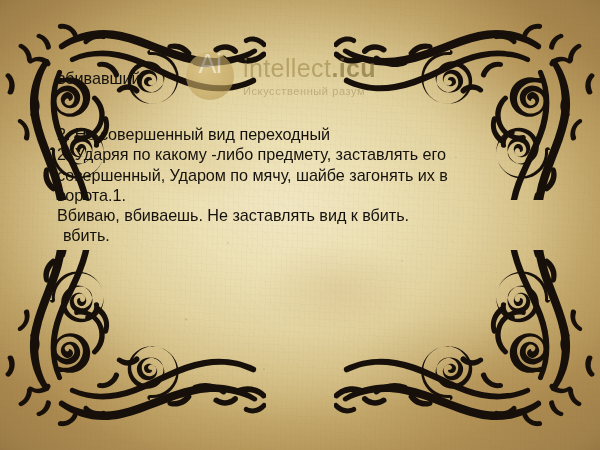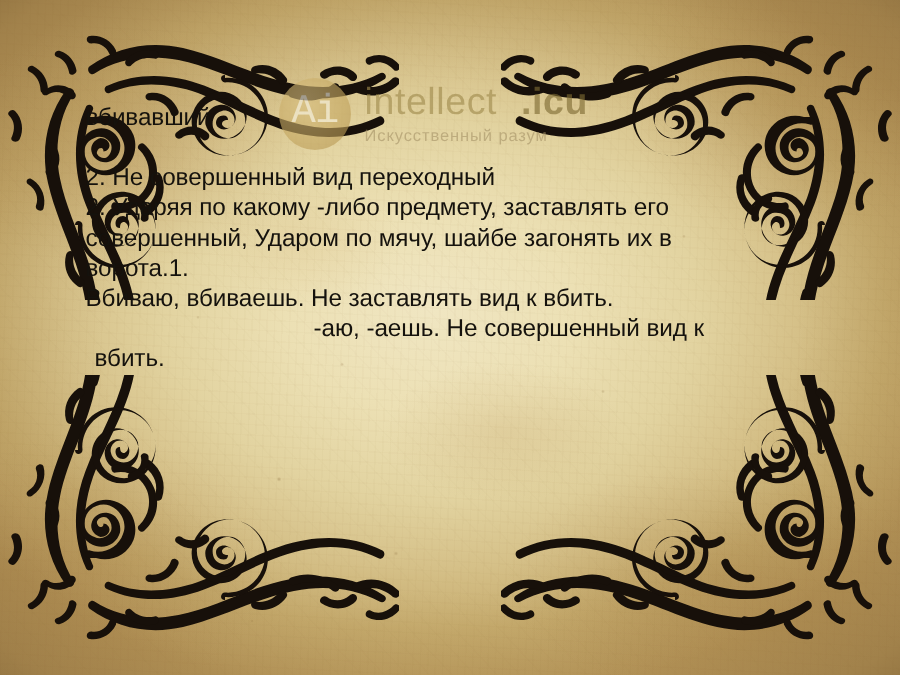--- a/index.html
+++ b/index.html
@@ -112,62 +112,61 @@
     align-items: center;
     gap: 9px;
     opacity: .62;
   }
   .wm-badge {
     width: 48px;
     height: 48px;
     border-radius: 50%;
     background: radial-gradient(circle at 36% 32%, #d9c080 0%, #c4a65f 58%, #b0904c 100%);
     display: flex;
-    align-items: center;
+    align-items: flex-start;
     justify-content: center;
     flex: none;
-    font-family: Liberation Mono, monospace;
   }
   .wm-badge-text {
     font-size: 27px;
     font-weight: 400;
     color: #f6f0dd;
     letter-spacing: -0.5px;
     line-height: 1;
     transform: translateY(-1px);
   }
   .wm-words { display: flex; flex-direction: column; line-height: 1; }
   .wm-title {
     font-size: 25px;
     letter-spacing: 0.4px;
     white-space: nowrap;
     color: #9f8a4c;
     font-weight: 300;
   }
-  .wm-title b { font-weight: 700; color: #7e6b33; margin-left: 16px; }
+  .wm-title b { font-weight: 700; color: #7e6b33; }
   .wm-sub {
     margin-top: 5px;
     font-size: 11px;
     letter-spacing: 0.6px;
     white-space: nowrap;
     color: #a79468;
   }
 
   
   .article {
     position: absolute;
     left: 57px;
     top: 68px;
     width: 444px;
     color: #15120d;
     font-size: 16.2px;
     line-height: 20.2px;
     letter-spacing: -0.05px;
   }
-  .headword { margin: 0 0 0 0; }
+  .headword { margin: 0 0 16px 0; }
   .gap { height: 20px; }
   .body-par { margin: 0; }
   .body-par .flow-row {
     display: flex;
     justify-content: flex-start;
     align-items: baseline;
   }
   .indent-line { padding-left: 152px; }
   .outdent-line { padding-left: 6px; }
 </style>
@@ -348,19 +347,18 @@
       <div>2. Не совершенный вид    переходный</div>
       <div>2. Ударяя по какому -либо  предмету, заставлять его</div>
       <div>совершенный, Ударом по мячу, шайбе загонять их в</div>
 
       <div class="flow-row">
         <span>ворота.</span>
         <span>1.</span>
       </div>
 
       <div>Вбиваю, вбиваешь. Не заставлять вид  к вбить.</div>
-      <div class="indent-line">-аю, -аешь. Не совершенный вид  к</div>
       <div class="outdent-line">вбить.</div>
     </div>
 
   </div>
 
 </div>
 
 </body></html>

